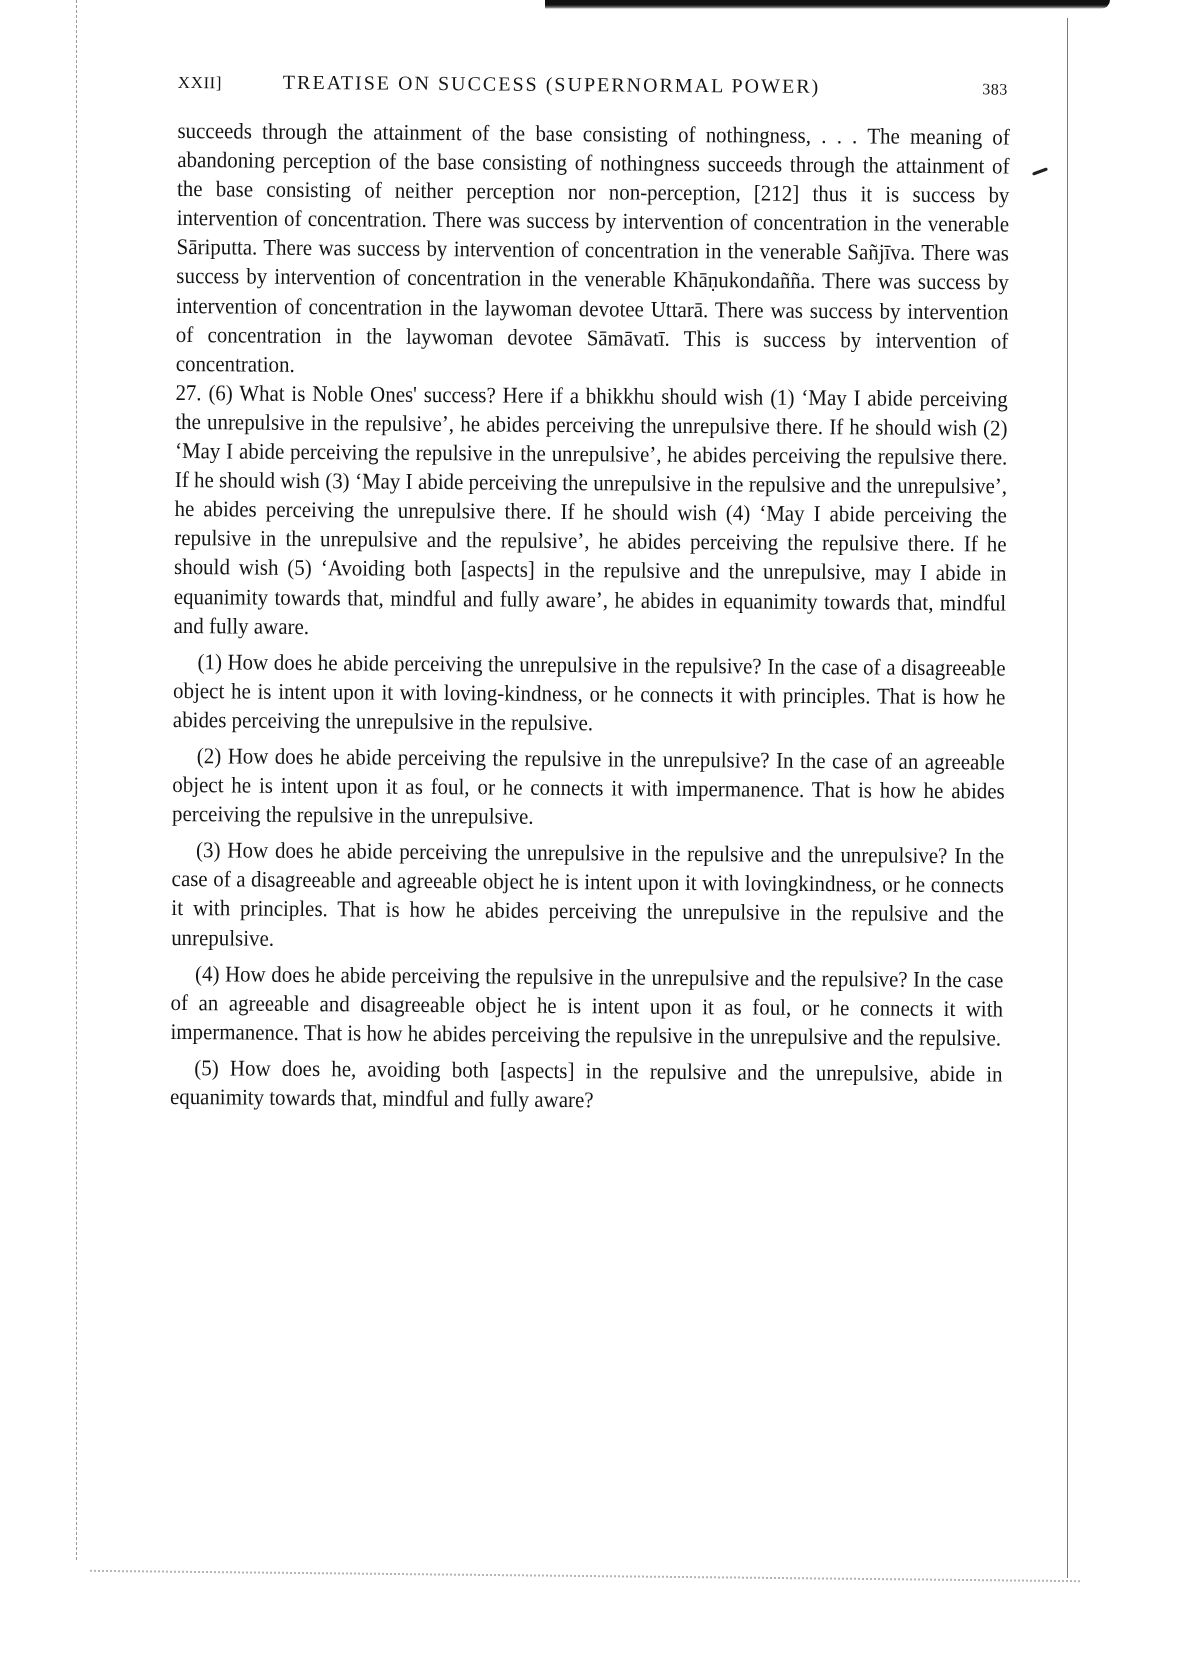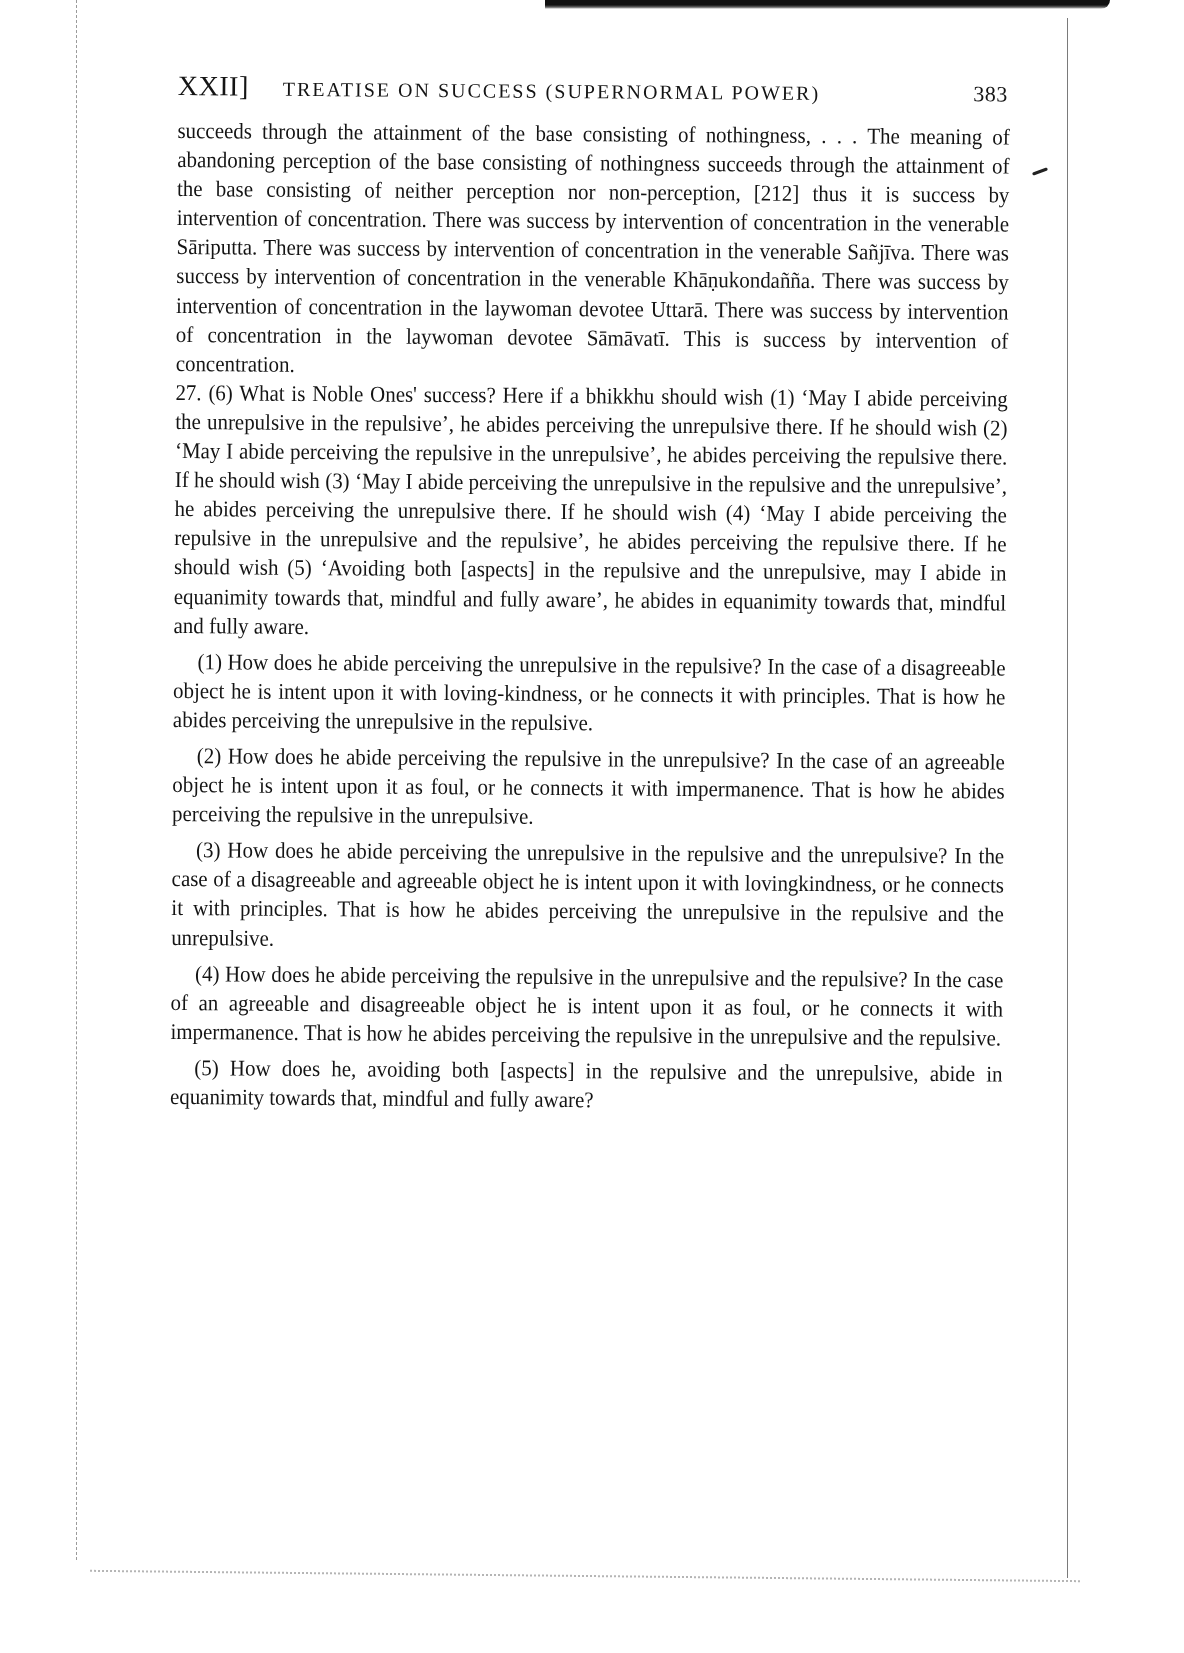--- a/index.html
+++ b/index.html
@@ -29,23 +29,23 @@
       position: absolute; left: 178px; top: 70px; width: 830px;
       font-family: "Liberation Serif", "DejaVu Serif", serif;
       color: #141414;
       transform: rotate(0.45deg);
       transform-origin: left top;
     }
     .running-head {
       display: flex; align-items: baseline; height: 40px;
       font-size: 21px; letter-spacing: 0.5px;
     }
-    .chapter-num { width: 105px; font-size: 28px; }
+    .chapter-num { width: 105px; font-size: 17px; }
     .head-title { flex: 1; letter-spacing: 2px; font-size: 20px; }
-    .page-num { width: 50px; text-align: right; font-size: 22px; }
+    .page-num { width: 50px; text-align: right; font-size: 16px; }
     .body-text {
       font-size: 22.5px; line-height: 29.1px; text-align: justify;
       margin: 6px 0 0 0; transform: scaleX(0.93); transform-origin: left top; width: 895px;
     }
     .para { margin: 0; }
     .para.indent { text-indent: 26px; margin-top: 7px; }
     .para.numbered { margin-top: 0; }
   </style>
 </head>
 <body>

